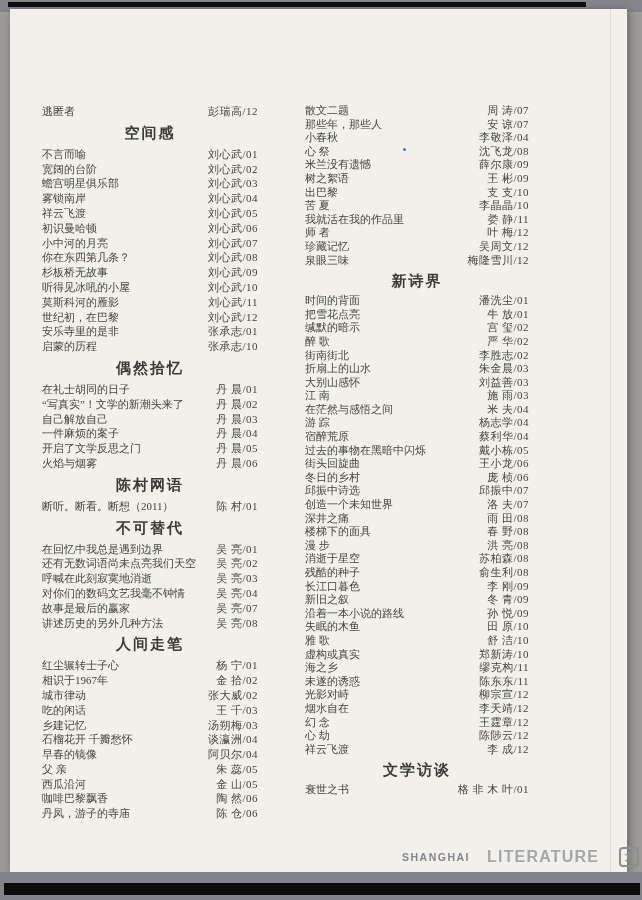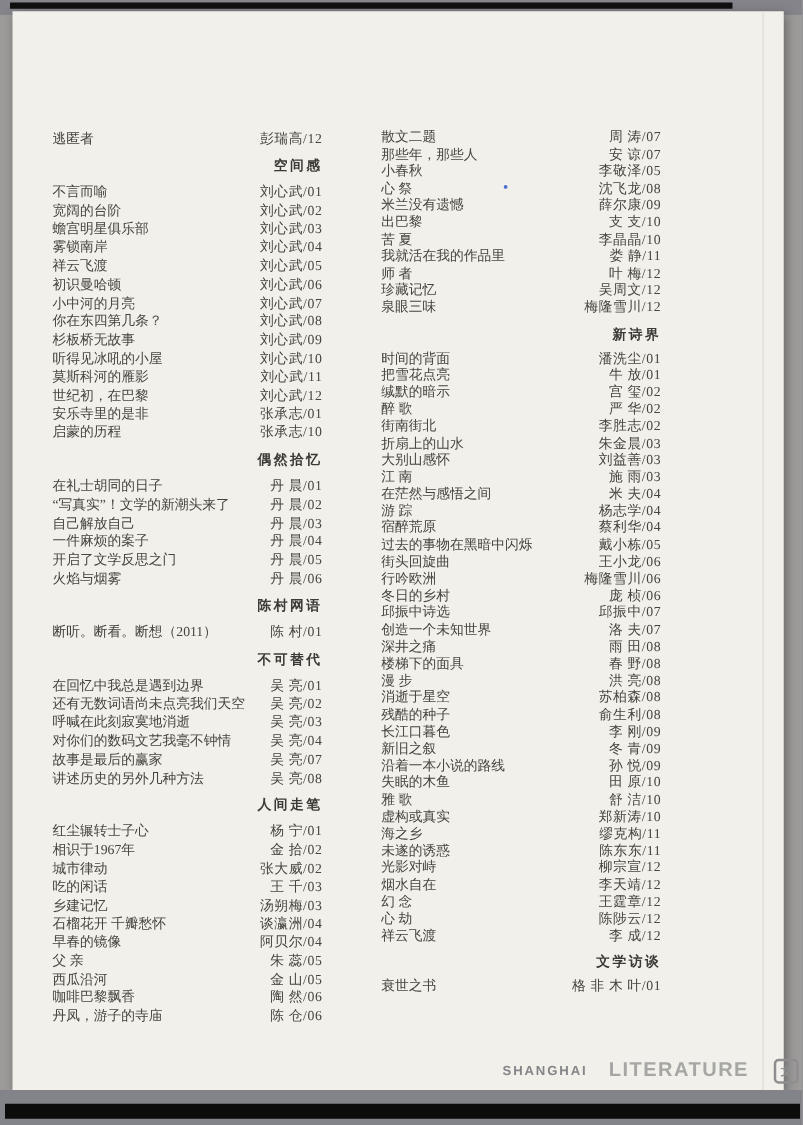--- a/index.html
+++ b/index.html
@@ -13,21 +13,21 @@
          box-shadow:2px 2px 8px rgba(0,0,0,0.35);}
   .gutter-line{position:absolute;left:600px;top:0;width:1px;height:864px;background:#dddcd5;}
   .col{position:absolute;top:95px;}
   .col-left{left:32px;width:216px;}
   .col-right{left:295px;width:224px;}
   .col-left .toc-row{line-height:14.8px;}
   .col-right .toc-row{line-height:13.6px;}
   .toc-row{display:flex;justify-content:space-between;font-size:11px;color:#45443f;white-space:nowrap;}
   .toc-row .title{text-align:left;}
   .toc-row .author{text-align:right;letter-spacing:0.5px;}
-  .section-header{text-align:right;font-weight:bold;font-size:11px;color:#3b3a36;
+  .section-header{text-align:center;font-weight:bold;font-size:15px;color:#3b3a36;
                   line-height:14px;letter-spacing:2px;}
   .col-left .section-header{margin:7px 0;}
   .col-right .section-header{margin:7px 0 6px;}
   .footer{position:absolute;top:838px;left:392px;display:flex;align-items:center;gap:20px;
           font-family:"Liberation Sans","DejaVu Sans",sans-serif;}
   .brand-bold{font-weight:bold;font-size:10.5px;letter-spacing:1.5px;color:#85858a;}
   .brand-light{font-weight:bold;font-size:16px;letter-spacing:1.2px;color:#a6a6a4;margin-left:-3px;}
   .logo{width:16px;height:16px;border:2px solid #8e8e90;border-radius:4px;display:flex;
         align-items:center;justify-content:center;font-size:9px;color:#8e8e90;font-weight:bold;}
   .page-num{font-family:"Liberation Serif",serif;font-size:15px;color:#34332f;letter-spacing:2px;}
@@ -210,31 +210,35 @@
         <div class="toc-row">
           <span class="title">散文二题</span>
           <span class="author">周 涛/07</span>
         </div>
         <div class="toc-row">
           <span class="title">那些年，那些人</span>
           <span class="author">安 谅/07</span>
         </div>
         <div class="toc-row">
           <span class="title">小春秋</span>
-          <span class="author">李敬泽/05</span>
+          <span class="author">李敬泽/04</span>
         </div>
         <div class="toc-row">
           <span class="title">心 祭</span>
           <span class="author">沈飞龙/08</span>
         </div>
         <div class="toc-row">
           <span class="title">米兰没有遗憾</span>
           <span class="author">薛尔康/09</span>
         </div>
         <div class="toc-row">
+          <span class="title">树之絮语</span>
+          <span class="author">王 彬/09</span>
+        </div>
+        <div class="toc-row">
           <span class="title">出巴黎</span>
           <span class="author">支 支/10</span>
         </div>
         <div class="toc-row">
           <span class="title">苦 夏</span>
           <span class="author">李晶晶/10</span>
         </div>
         <div class="toc-row">
           <span class="title">我就活在我的作品里</span>
           <span class="author">娄 静/11</span>
@@ -296,24 +300,20 @@
           <span class="title">宿醉荒原</span>
           <span class="author">蔡利华/04</span>
         </div>
         <div class="toc-row">
           <span class="title">过去的事物在黑暗中闪烁</span>
           <span class="author">戴小栋/05</span>
         </div>
         <div class="toc-row">
           <span class="title">街头回旋曲</span>
           <span class="author">王小龙/06</span>
-        </div>
-        <div class="toc-row">
-          <span class="title">行吟欧洲</span>
-          <span class="author">梅隆雪川/06</span>
         </div>
         <div class="toc-row">
           <span class="title">冬日的乡村</span>
           <span class="author">庞 桢/06</span>
         </div>
         <div class="toc-row">
           <span class="title">邱振中诗选</span>
           <span class="author">邱振中/07</span>
         </div>
         <div class="toc-row">

